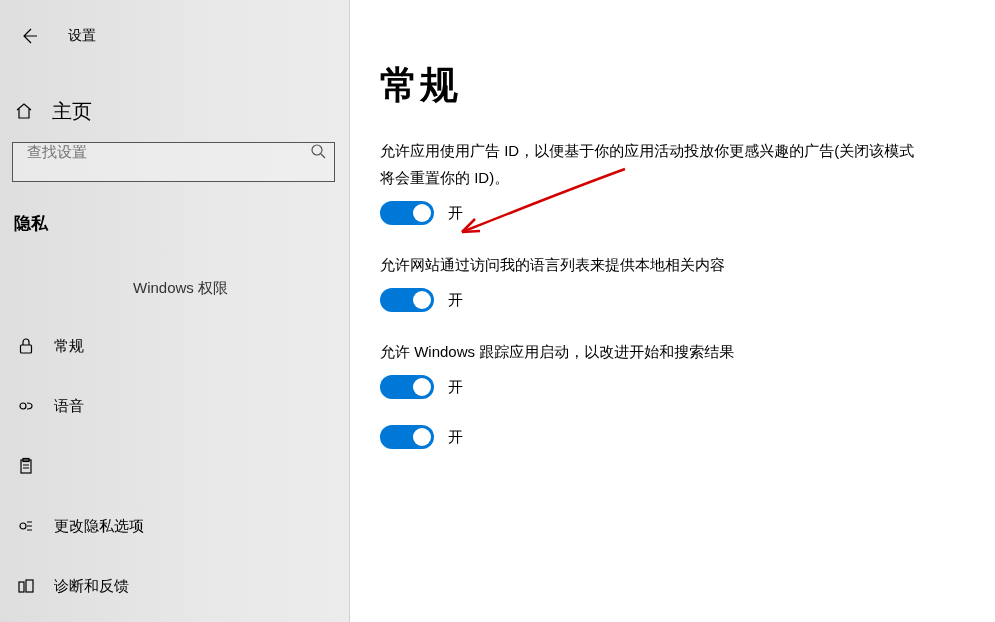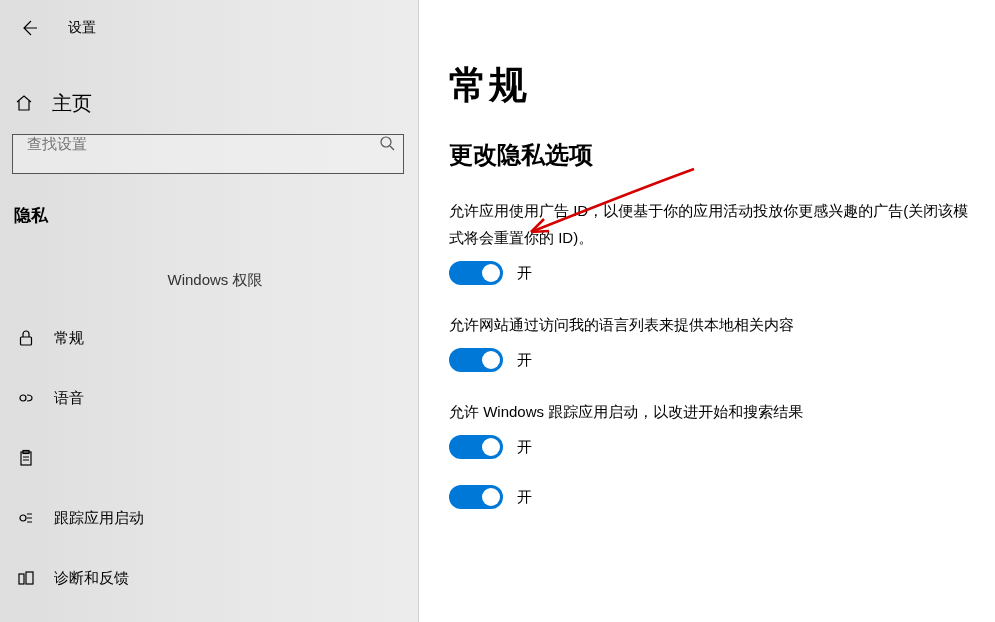--- a/index.html
+++ b/index.html
@@ -5,25 +5,25 @@
   * { margin: 0; padding: 0; box-sizing: border-box; }
   body {
     font-family: "Microsoft YaHei", "Segoe UI", sans-serif;
     width: 995px;
     height: 622px;
     display: flex;
     background: #fff;
     overflow: hidden;
   }
   .sidebar {
-    width: 419px;
+    width: 350px;
     height: 100%;
     background: linear-gradient(to right, #dedede 0%, #e8e8e8 60%, #ececec 100%);
     border-right: 1px solid #d0d0d0;
-    padding-top: 6px;
+    padding-top: 14px;
   }
   .back-row {
     display: flex;
     align-items: center;
     height: 44px;
     padding-left: 14px;
   }
   .back-btn {
     width: 30px;
     display: flex;
@@ -225,39 +225,38 @@
       </span>
     </div>
 
     <div class="nav-item">
       <span class="icon-slot">
         <svg width="18" height="18" viewBox="0 0 18 18">
             <circle cx="6" cy="9" r="3" stroke="#000" stroke-width="1.2" fill="none"></circle>
             <path d="M10 5 L15 5 M10 9 L15 9 M10 13 L15 13" stroke="#000" stroke-width="1.2" fill="none"></path>
           </svg>
       </span>
-      <span class="nav-label">跟踪应用启动</span>
+      <span class="nav-label">更改隐私选项</span>
     </div>
 
     <div class="nav-item">
       <span class="icon-slot">
         <svg width="18" height="18" viewBox="0 0 18 18">
             <rect x="2" y="5" width="5" height="10" stroke="#000" stroke-width="1.2" fill="none"></rect>
             <rect x="9" y="3" width="7" height="12" stroke="#000" stroke-width="1.2" fill="none"></rect>
           </svg>
       </span>
       <span class="nav-label">诊断和反馈</span>
     </div>
 
   </div>
 </div>
 
 <div class="content">
   <h1 class="page-title">常规</h1>
-  <h2 class="sub-title">更改隐私选项</h2>
 
   <div class="setting-block">
     <div class="setting-desc">允许应用使用广告 ID，以便基于你的应用活动投放你更感兴趣的广告(关闭该模式将会重置你的 ID)。</div>
     <div class="toggle-row">
       <div class="toggle">
           <div class="knob"></div>
         </div>
       <span class="toggle-label">开</span>
     </div>
   </div>

